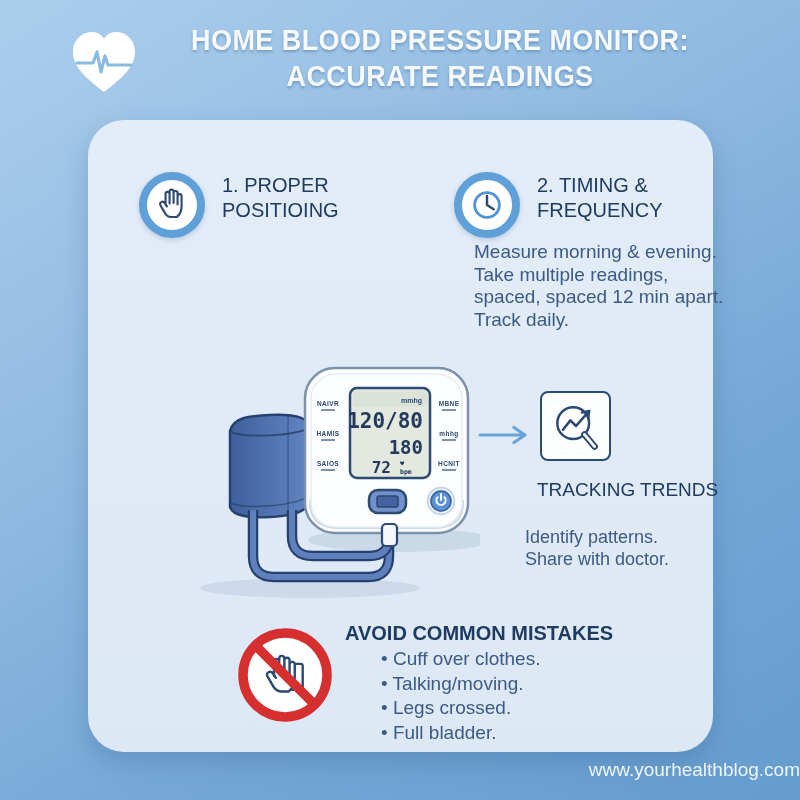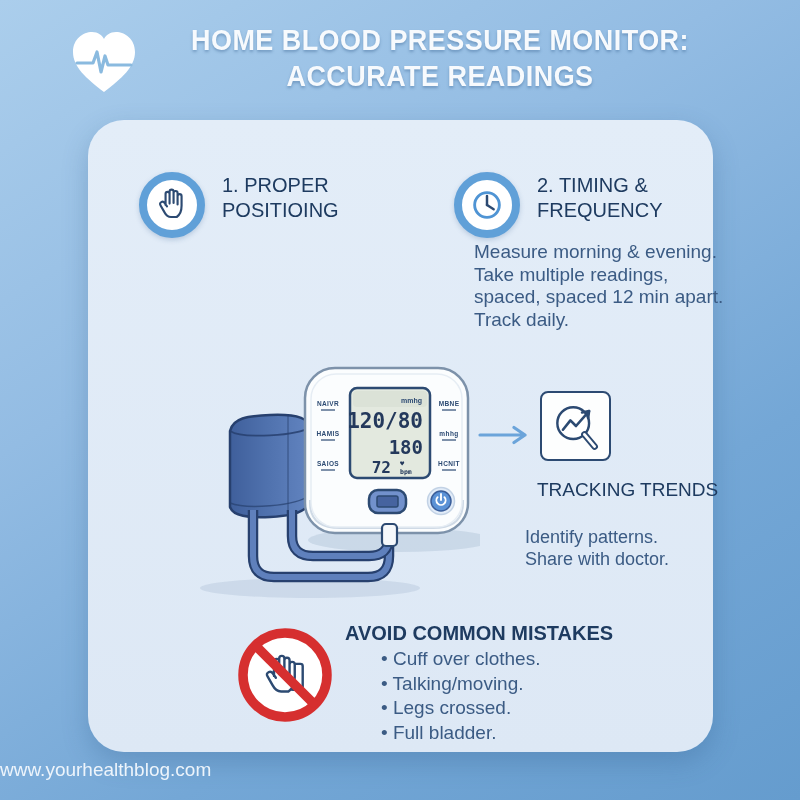--- a/index.html
+++ b/index.html
@@ -38,21 +38,21 @@
     border:2.5px solid #2c4a72;border-radius:8px;display:flex;align-items:center;justify-content:center;
   }
   .track-title{left:525px;top:479px;font-size:19px;font-weight:normal;color:#1e3b60;margin-left:12px;}
   .track-lines{left:525px;top:526px;font-size:18px;line-height:22px;color:#3b5b84;}
   .track-lines span{display:block;}
   
   .mistakes-title{left:345px;top:622px;font-size:20px;font-weight:bold;color:#1e3b60;}
   .mistakes-list{left:345px;top:647px;font-size:19px;line-height:24.5px;color:#3b5b84;}
   .mistakes-list span{display:block;margin-left:36px;}
   
-  .footer-url{left:0;top:759px;width:800px;text-align:left;font-size:19px;color:#edf4fb;}
+  .footer-url{left:0;top:759px;width:800px;text-align:right;font-size:19px;color:#edf4fb;}
   
   .lcd{font-family:"DejaVu Sans Mono", monospace;font-weight:bold;fill:#24395c;}
   .devlabel{font-family:"Liberation Sans", sans-serif;font-weight:bold;fill:#2c4a72;}
 </style>
 </head>
 <body>
 
 <div class="canvas">
 
   <svg class="abs" style="left:66px;top:26px;" width="76" height="72" viewBox="0 0 76 72">

